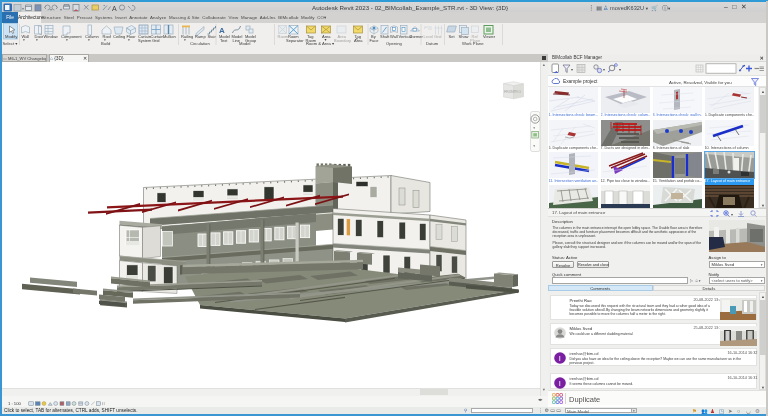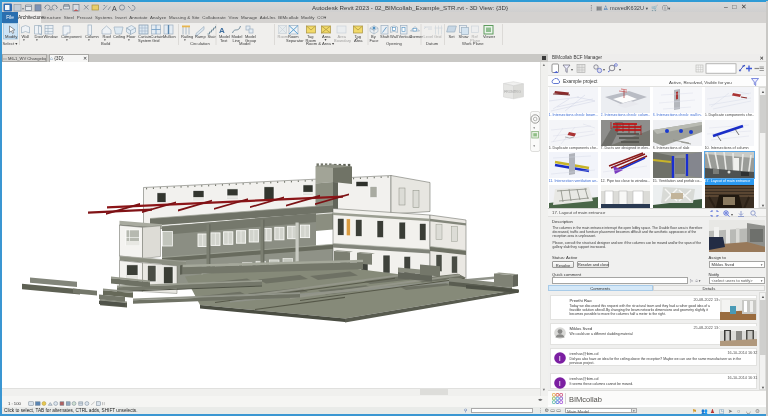--- a/index.html
+++ b/index.html
@@ -842,16 +842,16 @@
             <rect x="8.5" y="0.5" width="3" height="3" rx="0.8" fill="none" stroke="#c93a6e" stroke-width="0.9"></rect>
             <rect x="0.5" y="4.5" width="3" height="3" rx="0.8" fill="none" stroke="#8ab54a" stroke-width="0.9"></rect>
             <rect x="4.5" y="4.5" width="3" height="3" rx="0.8" fill="none" stroke="#3d9ad9" stroke-width="0.9"></rect>
             <rect x="8.5" y="4.5" width="3" height="3" rx="0.8" fill="none" stroke="#7a4fc9" stroke-width="0.9"></rect>
             <rect x="0.5" y="8.5" width="3" height="3" rx="0.8" fill="none" stroke="#4ab5a0" stroke-width="0.9"></rect>
             <rect x="4.5" y="8.5" width="3" height="3" rx="0.8" fill="none" stroke="#3d6ad9" stroke-width="0.9"></rect>
             <rect x="8.5" y="8.5" width="3" height="3" rx="0.8" fill="none" stroke="#9a3dd9" stroke-width="0.9"></rect>
           </g>
         </svg>
         <div class="abs" style="left:17px;top:2px;width:0.5px;height:11px;background:#d5d5d3;"></div>
-        <div class="abs" style="left:21px;top:3.5px;font-size:7.5px;color:#55534f;">BIMcollab</div>
+        <div class="abs" style="left:21px;top:3.5px;font-size:7.5px;color:#55534f;">Duplicate</div>
       </div>
     </div>
 </div>
 
 </body></html>

